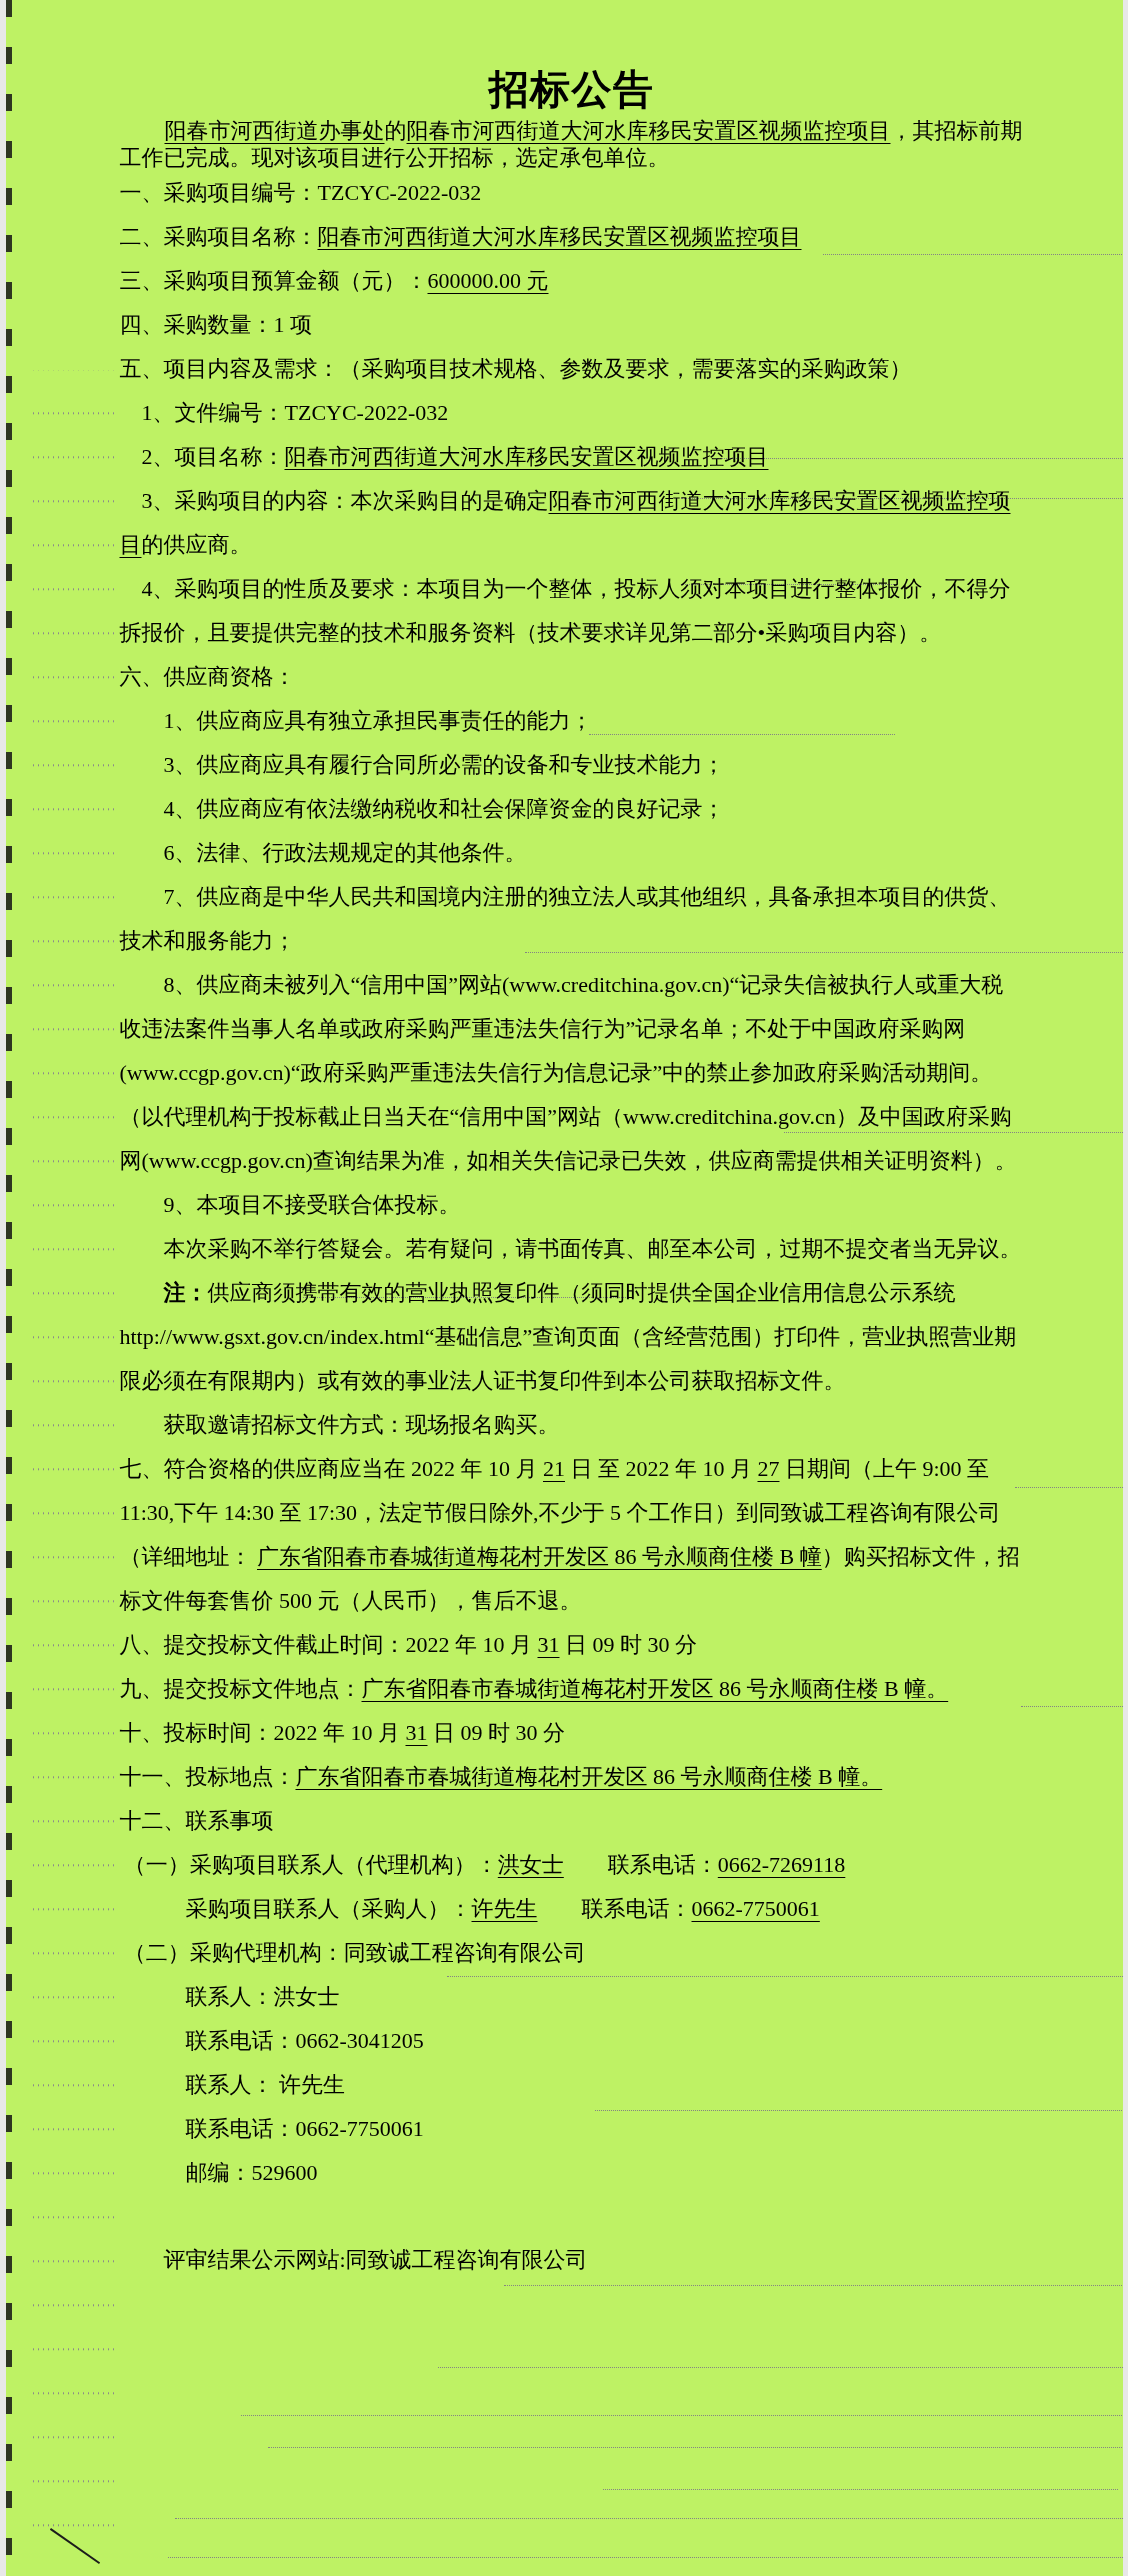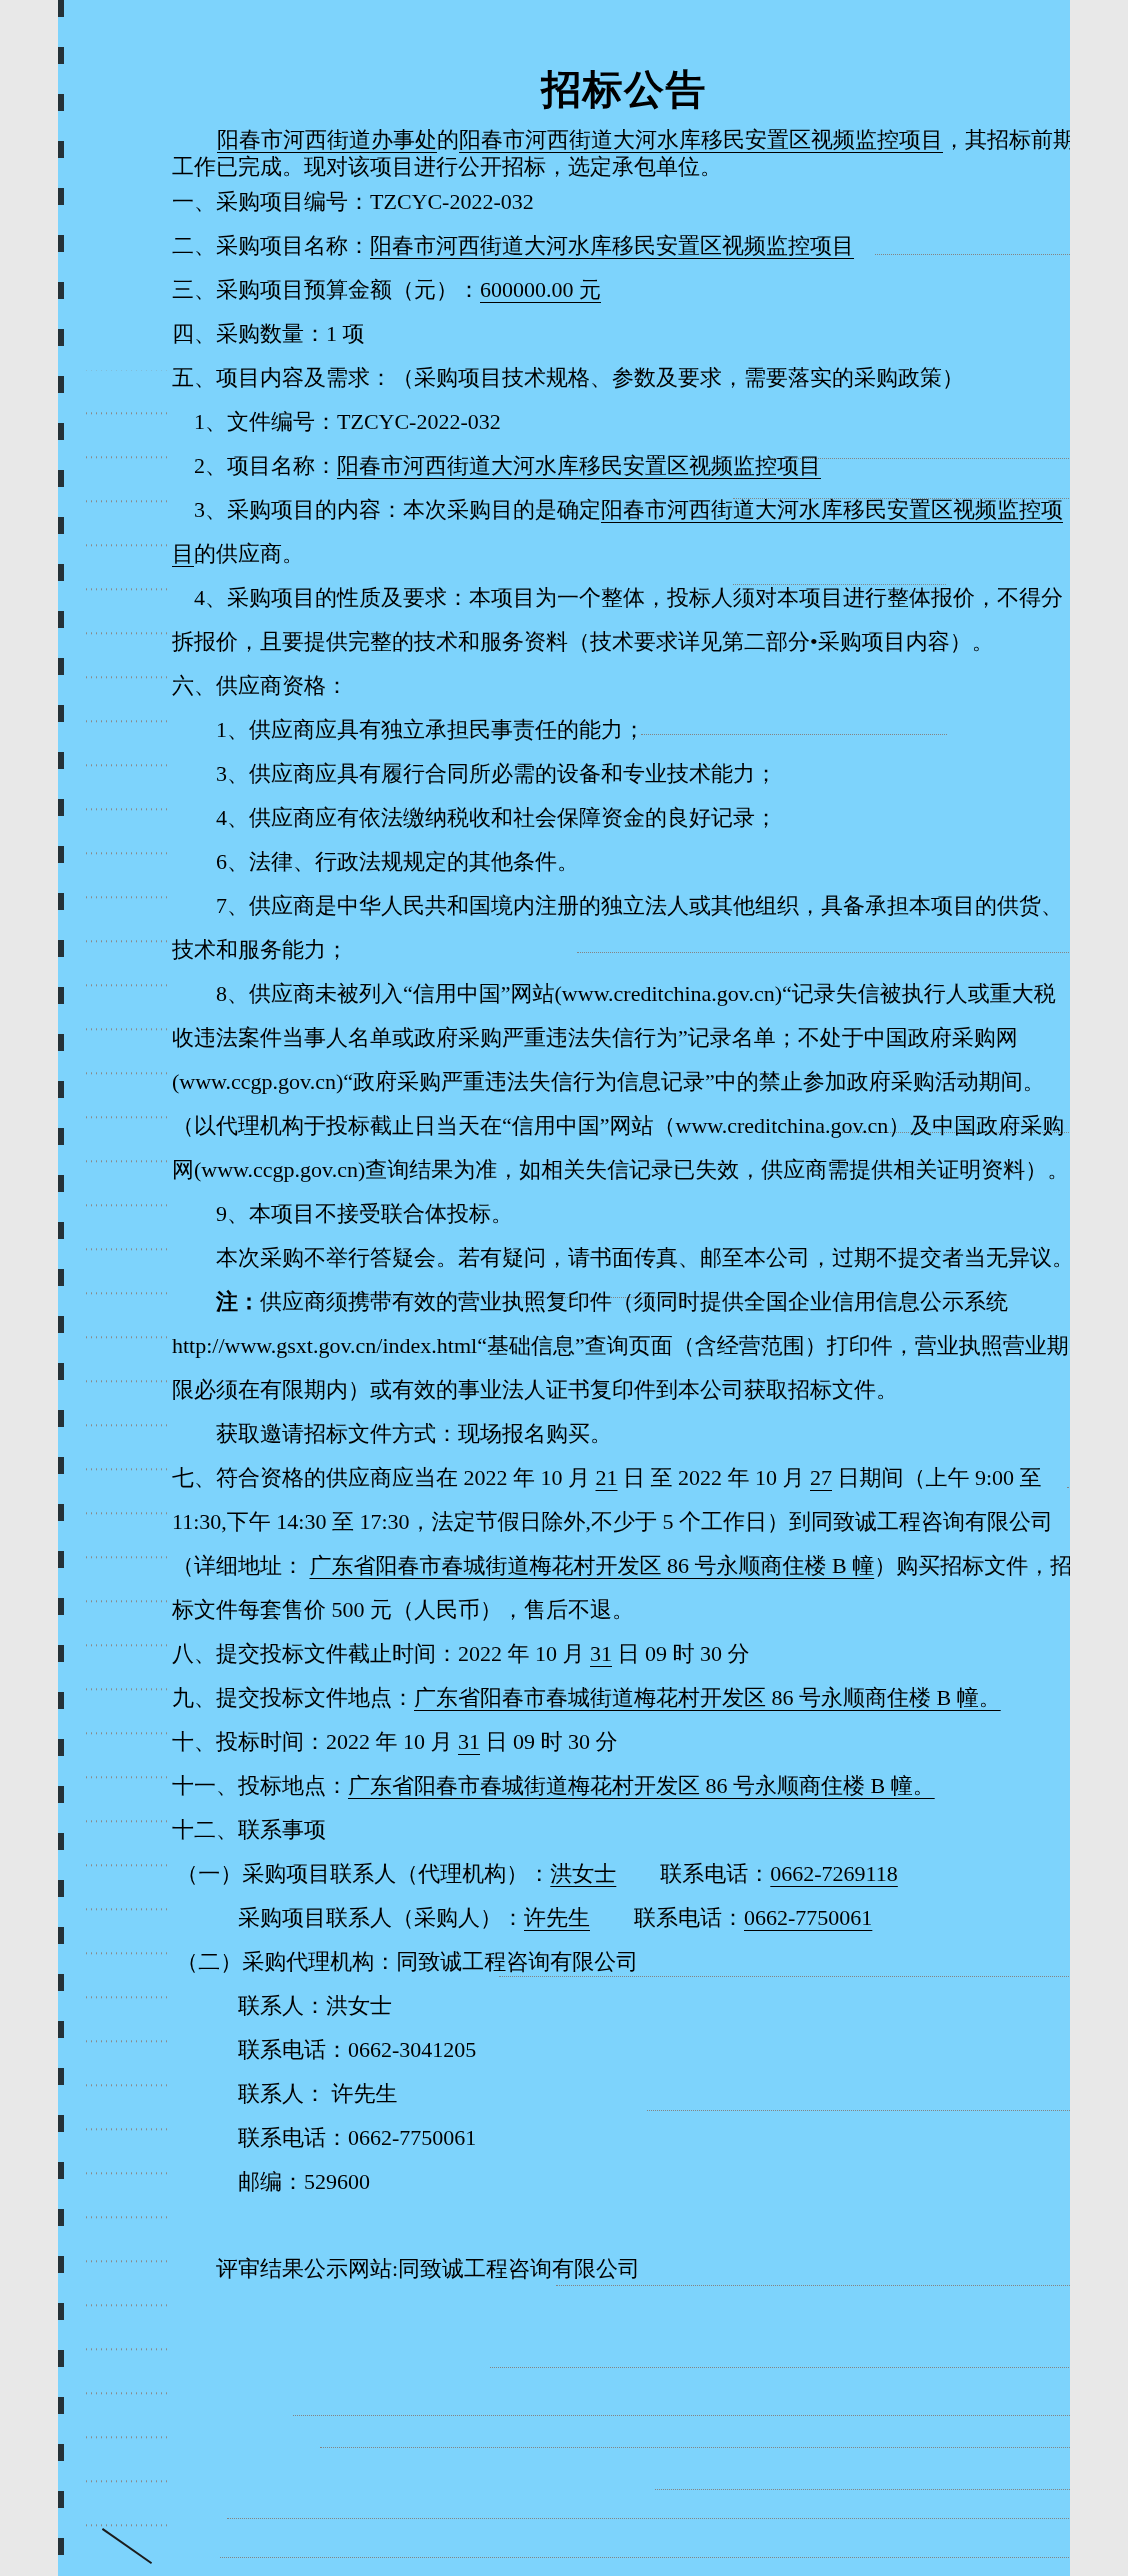--- a/index.html
+++ b/index.html
@@ -1,28 +1,28 @@
 <!DOCTYPE html>
 <html style="font-size:11.4px"><head>
 <meta charset="utf-8">
 <style>
   html,body { margin:0; padding:0; background:#e8e8e8; }
   .page {
-    position:relative; width:1012px; height:2576px; margin:0 auto;
-    background:#7dd3fc; color:#000000; overflow:hidden;
+    position:relative; width:1117px; height:2576px; margin:0 auto;
+    background:#bef264; color:#000000; overflow:hidden;
     font-family:"Liberation Serif","DejaVu Serif",serif;
     font-size:22px; line-height:44px;
   }
   .content { position:absolute; left:114px; top:0; width:904px; }
   h1.doc-title {
     margin:68px 0 0 0; padding:0; text-align:center;
     font-size:40px; line-height:44px; font-weight:bold; letter-spacing:1.4px;
   }
   p { margin:0; padding:0; }
-  .p-intro { margin-top:14px; line-height:27px; text-indent:45px; }
+  .p-intro { margin-top:5px; line-height:27px; text-indent:45px; }
   .line   { line-height:44px; }
   .ind1   { padding-left:22px; }
   .hang1  { text-indent:22px; }
   .ind2   { padding-left:44px; }
   .hang2  { text-indent:44px; }
   .ind3   { padding-left:66px; }
   .indp   { padding-left:4.3px; }
   .gap-before { margin-top:43px; }
   .u { text-decoration:underline; text-underline-offset:5px; text-decoration-thickness:1.1px; }
   .b { font-weight:bold; }

